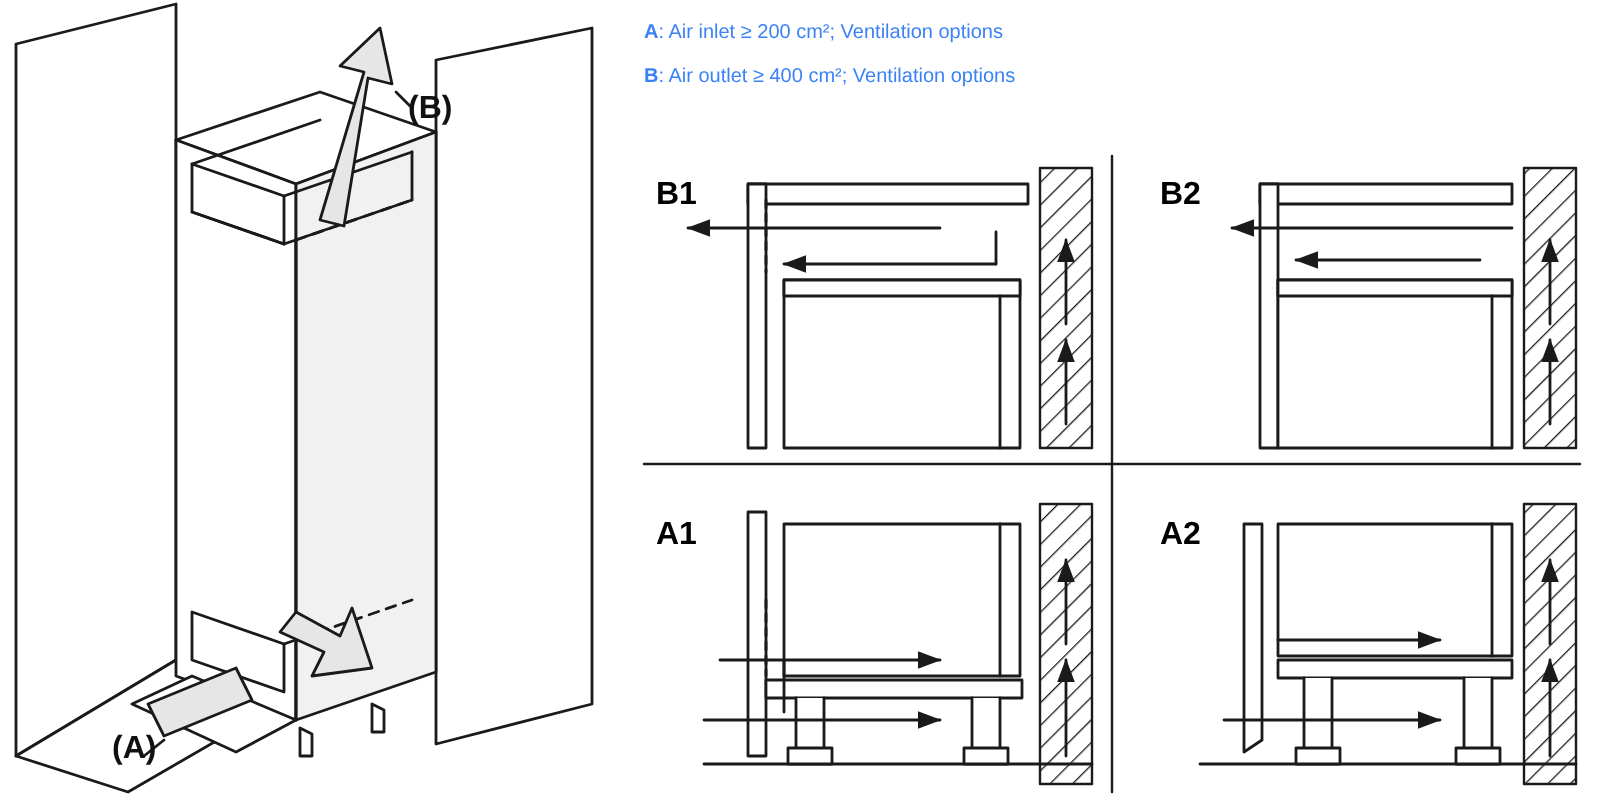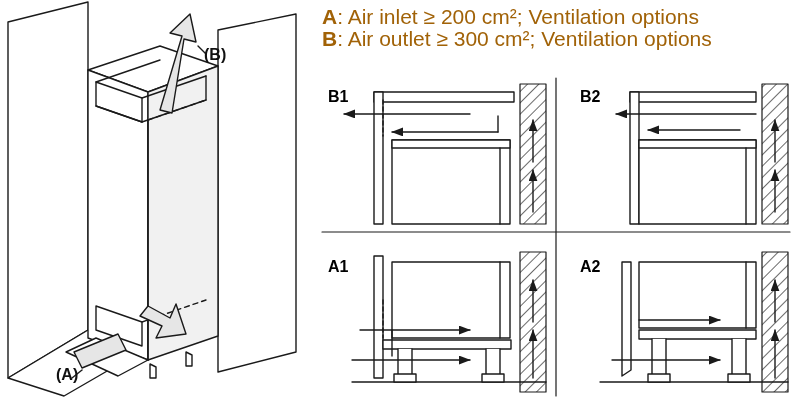--- a/index.html
+++ b/index.html
@@ -1,39 +1,39 @@
 <!DOCTYPE html>
 <html><head>
 <meta charset="utf-8">
 <style>
   html,body{margin:0;padding:0;background:#ffffff;}
   body{width:800px;height:400px;overflow:hidden;font-family:"Liberation Sans",sans-serif;color:#111;}
   #root{position:relative;width:800px;height:400px;}
 
-  .legend{position:absolute;left:322px;top:6px;width:470px;font-size:21px;line-height:22px;color:#a16207;}
+  .legend{position:absolute;left:322px;top:6px;width:470px;font-size:10px;line-height:22px;color:#3b82f6;}
   .legend .row{white-space:nowrap;}
   .legend b{font-weight:bold;}
 
   .label{position:absolute;font-size:16px;font-weight:bold;color:#111;}
 
   svg{position:absolute;left:0;top:0;}
 
   .panel-label{font-family:"Liberation Sans",sans-serif;font-size:16px;font-weight:bold;}
 </style>
 </head>
 <body>
 
 <div id="root">
 
   <div class="legend">
     <div class="row">
       <b>A</b><span>: Air inlet ≥ 200 cm²; Ventilation options</span>
     </div>
     <div class="row">
-      <b>B</b><span>: Air outlet ≥ 300 cm²; Ventilation options</span>
+      <b>B</b><span>: Air outlet ≥ 400 cm²; Ventilation options</span>
     </div>
   </div>
 
   <svg width="800" height="400" viewBox="0 0 800 400">
     <defs>
       <pattern id="hatch" width="8" height="8" patternTransform="rotate(45)" patternUnits="userSpaceOnUse">
         <line x1="0" y1="0" x2="0" y2="8" stroke="#1a1a1a" stroke-width="1.3"></line>
       </pattern>
       <marker id="ah" markerWidth="9" markerHeight="9" refX="8" refY="3.2" orient="auto">
         <path d="M0,0 L8.5,3.2 L0,6.4 z" fill="#1a1a1a"></path>

